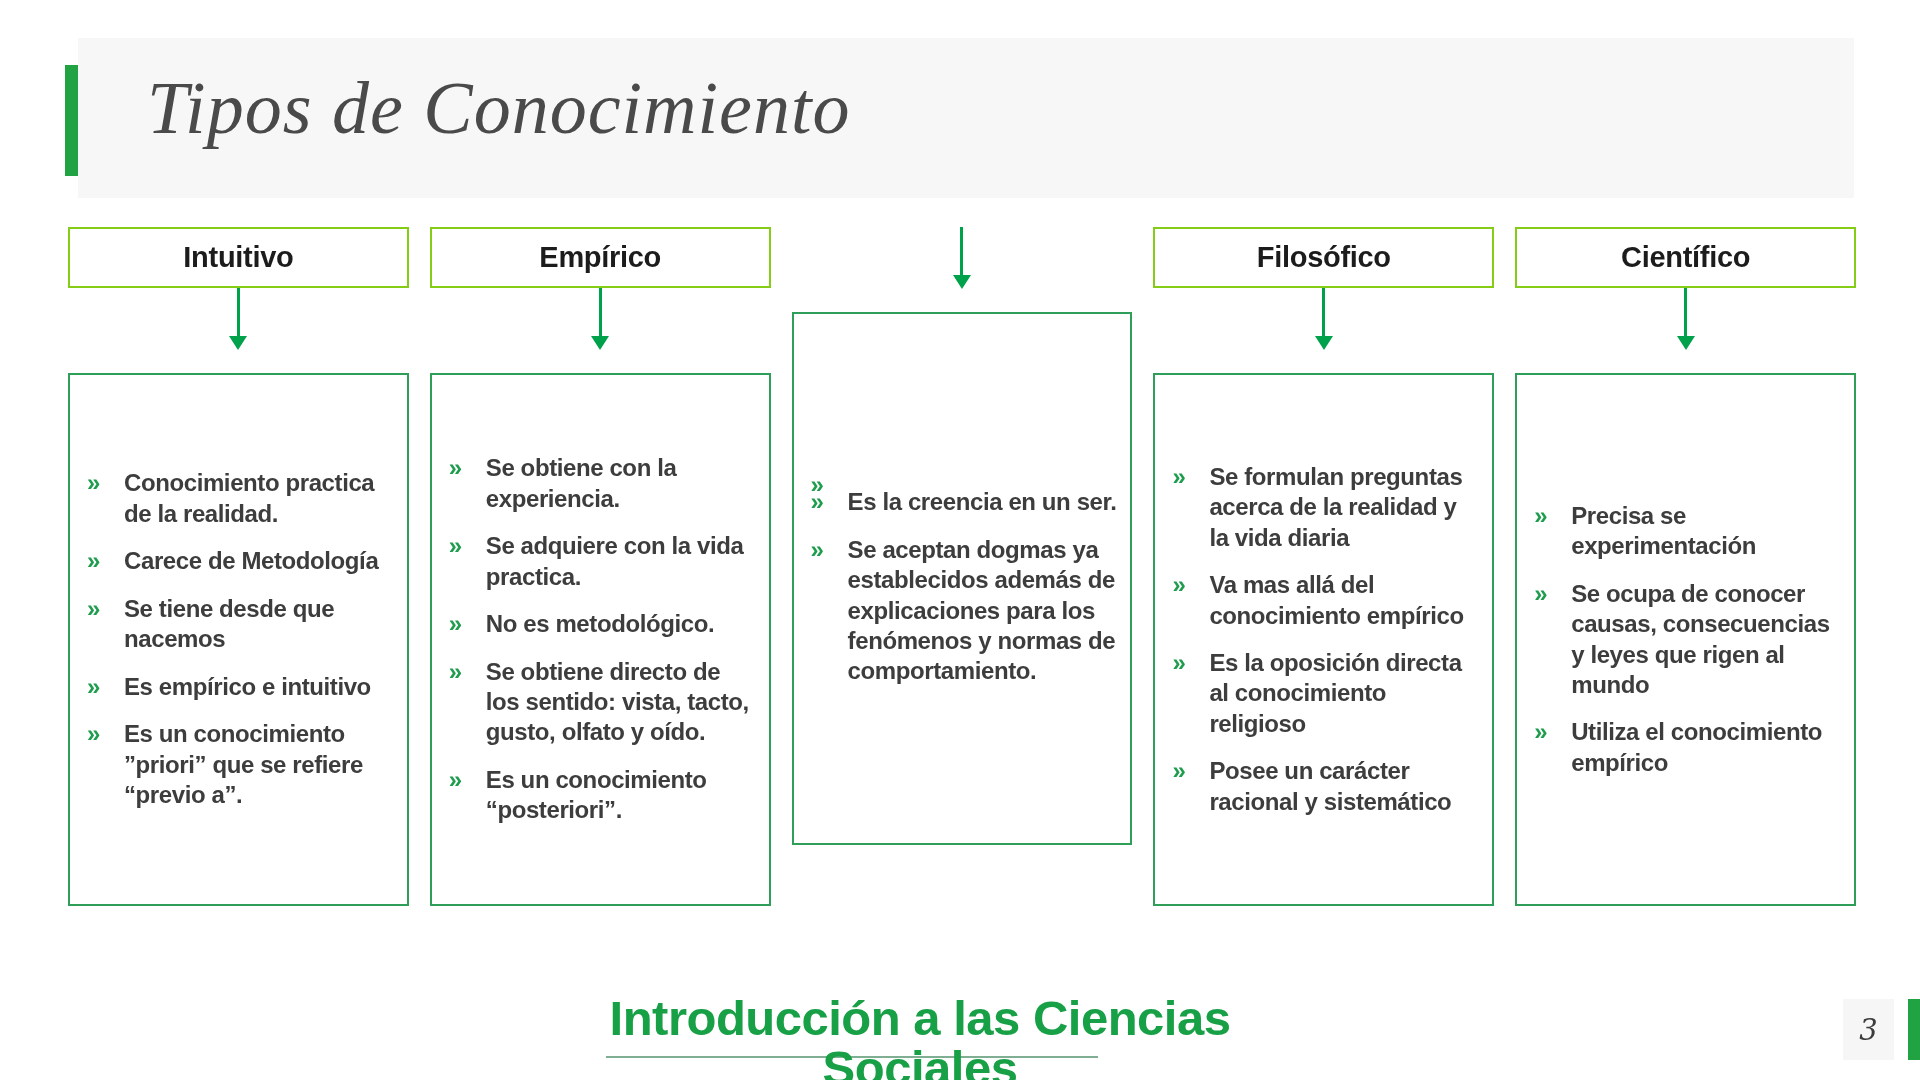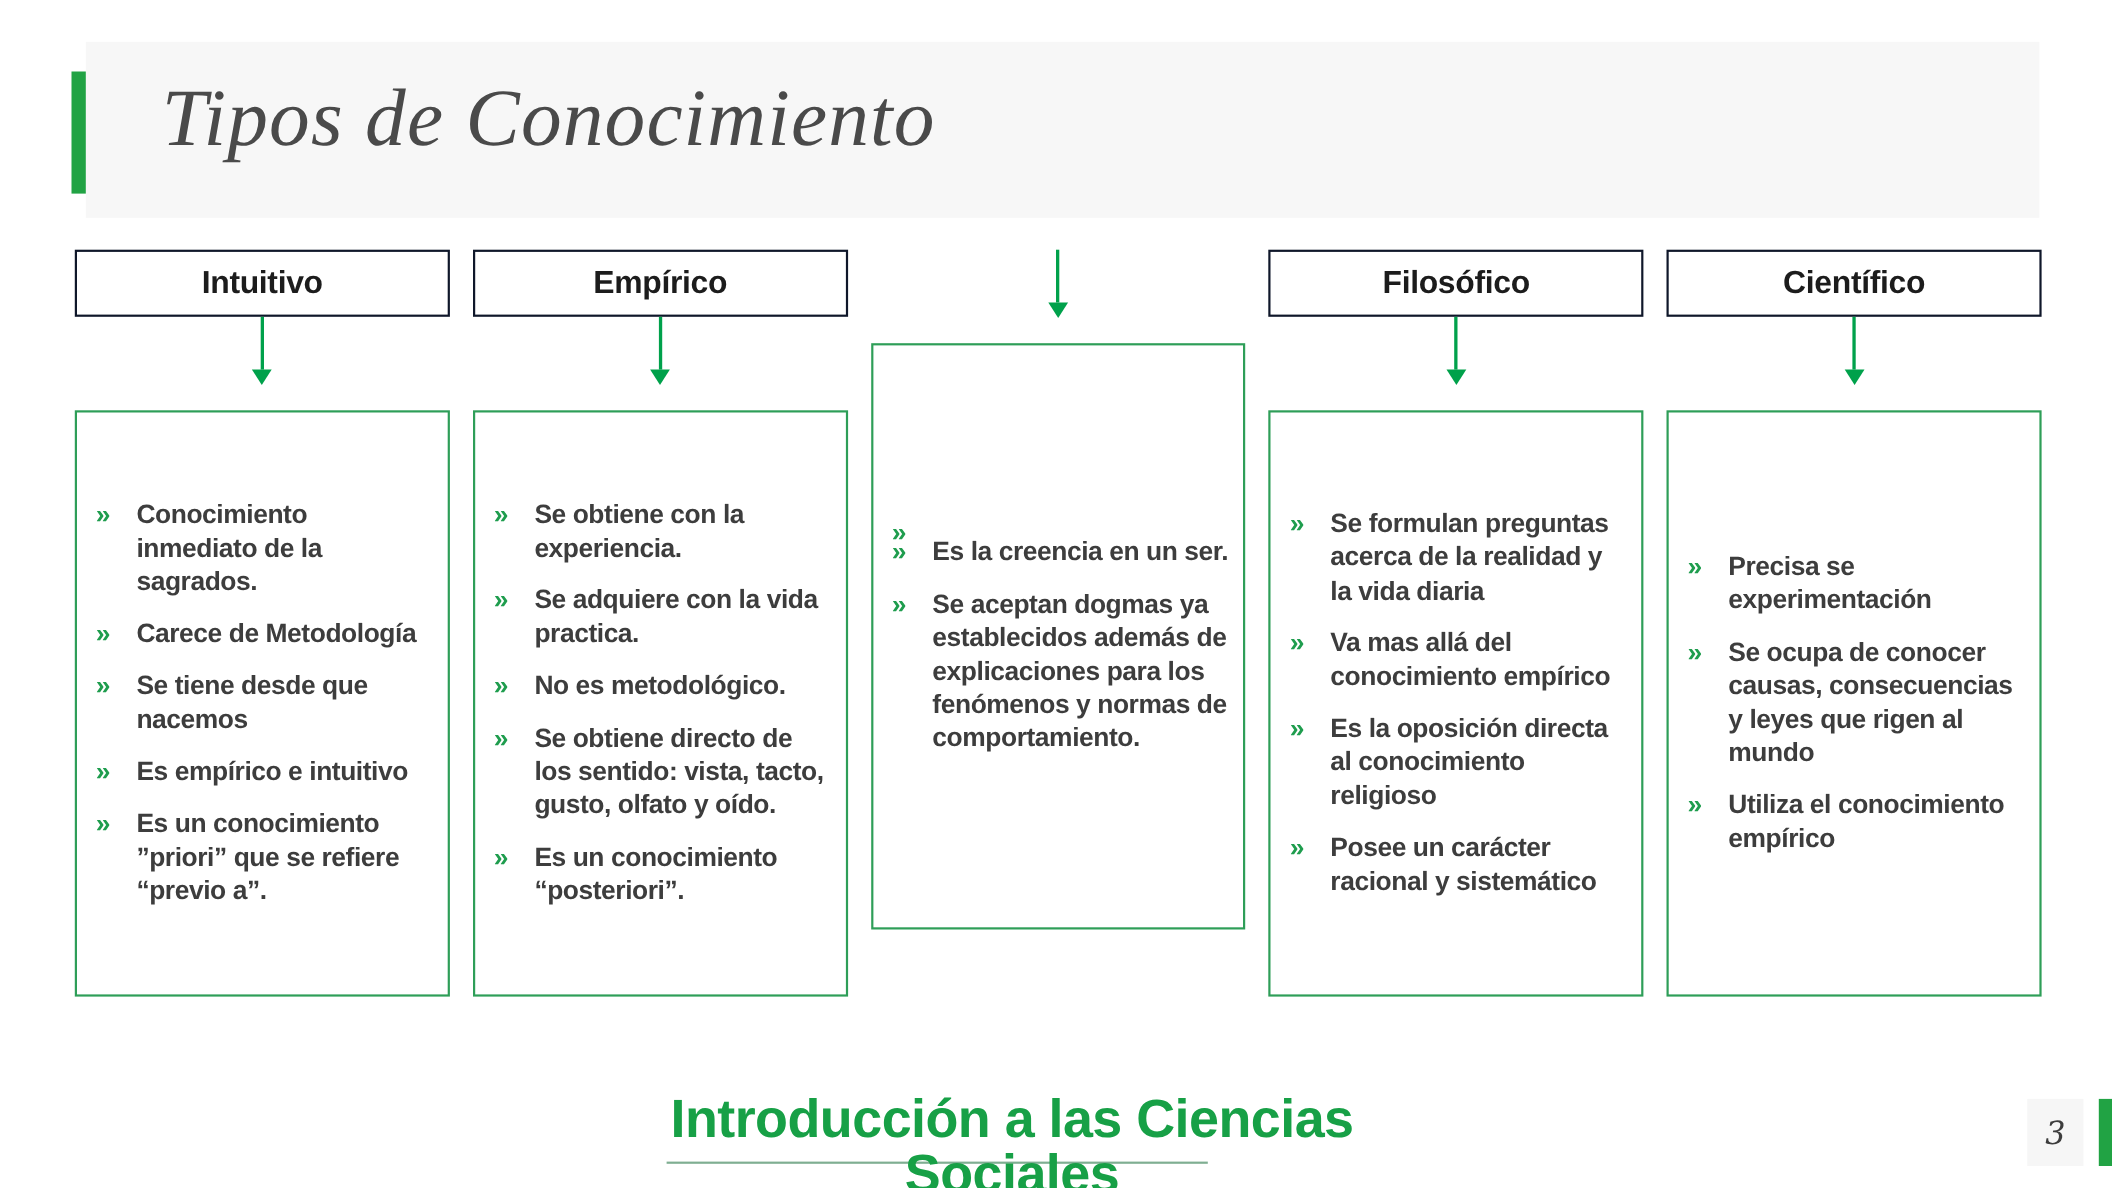--- a/index.html
+++ b/index.html
@@ -10,21 +10,21 @@
   .title-band{position:absolute;left:78px;top:38px;width:1776px;height:160px;background:#f7f7f7;}
   .title-accent{position:absolute;left:65px;top:65px;width:13px;height:111px;background:#21a344;}
   .slide-title{position:absolute;left:112px;top:66px;width:1500px;
                font-family:"Liberation Serif",serif;font-style:italic;font-weight:400;
                font-size:74px;color:#4a4a4a;letter-spacing:1px;margin-left:35px;}
 
   
   .columns{position:absolute;left:68px;top:227px;width:1788px;height:679px;
            display:flex;gap:21px;}
   .column{flex:1 1 0;display:flex;flex-direction:column;}
-  .header-box{height:61px;box-sizing:border-box;border:2px solid #0f172a;background:#ffffff;
+  .header-box{height:61px;box-sizing:border-box;border:2px solid #84cc16;background:#ffffff;
               display:flex;align-items:center;justify-content:center;}
   .header-label{font-size:29px;font-weight:700;color:#1c1c1c;letter-spacing:-0.3px;}
   .arrow{height:85px;position:relative;display:flex;flex-direction:column;align-items:center;
          justify-content:flex-start;}
   .arrow-stem{width:3px;height:48px;background:#00a14b;}
   .arrow-head{width:0;height:0;border-left:9px solid transparent;border-right:9px solid transparent;
               border-top:14px solid #00a14b;}
   .content-box{height:533px;box-sizing:border-box;border:2px solid #2e9e58;background:#ffffff;
                padding:14px 12px;display:flex;flex-direction:column;justify-content:center;
                gap:17px;overflow:hidden;}
@@ -57,21 +57,21 @@
   <div class="columns">
   <div class="column">
     <div class="header-box">
       <span class="header-label">Intuitivo</span>
     </div>
     <div class="arrow">
       <div class="arrow-stem"></div>
       <div class="arrow-head"></div>
     </div>
     <div class="content-box items">
-          <div class="item"><span class="chev">»</span><span class="item-text">Conocimiento inmediato de la sagrados.</span></div>
+          <div class="item"><span class="chev">»</span><span class="item-text">Conocimiento practica de la realidad.</span></div>
           <div class="item"><span class="chev">»</span><span class="item-text">Carece de Metodología</span></div>
           <div class="item"><span class="chev">»</span><span class="item-text">Se tiene desde que nacemos</span></div>
           <div class="item"><span class="chev">»</span><span class="item-text">Es empírico e intuitivo</span></div>
           <div class="item"><span class="chev">»</span><span class="item-text">Es un conocimiento ”priori” que se refiere “previo a”.</span></div>
         </div>
   </div>
 
   <div class="column">
     <div class="header-box">
       <span class="header-label">Empírico</span>

